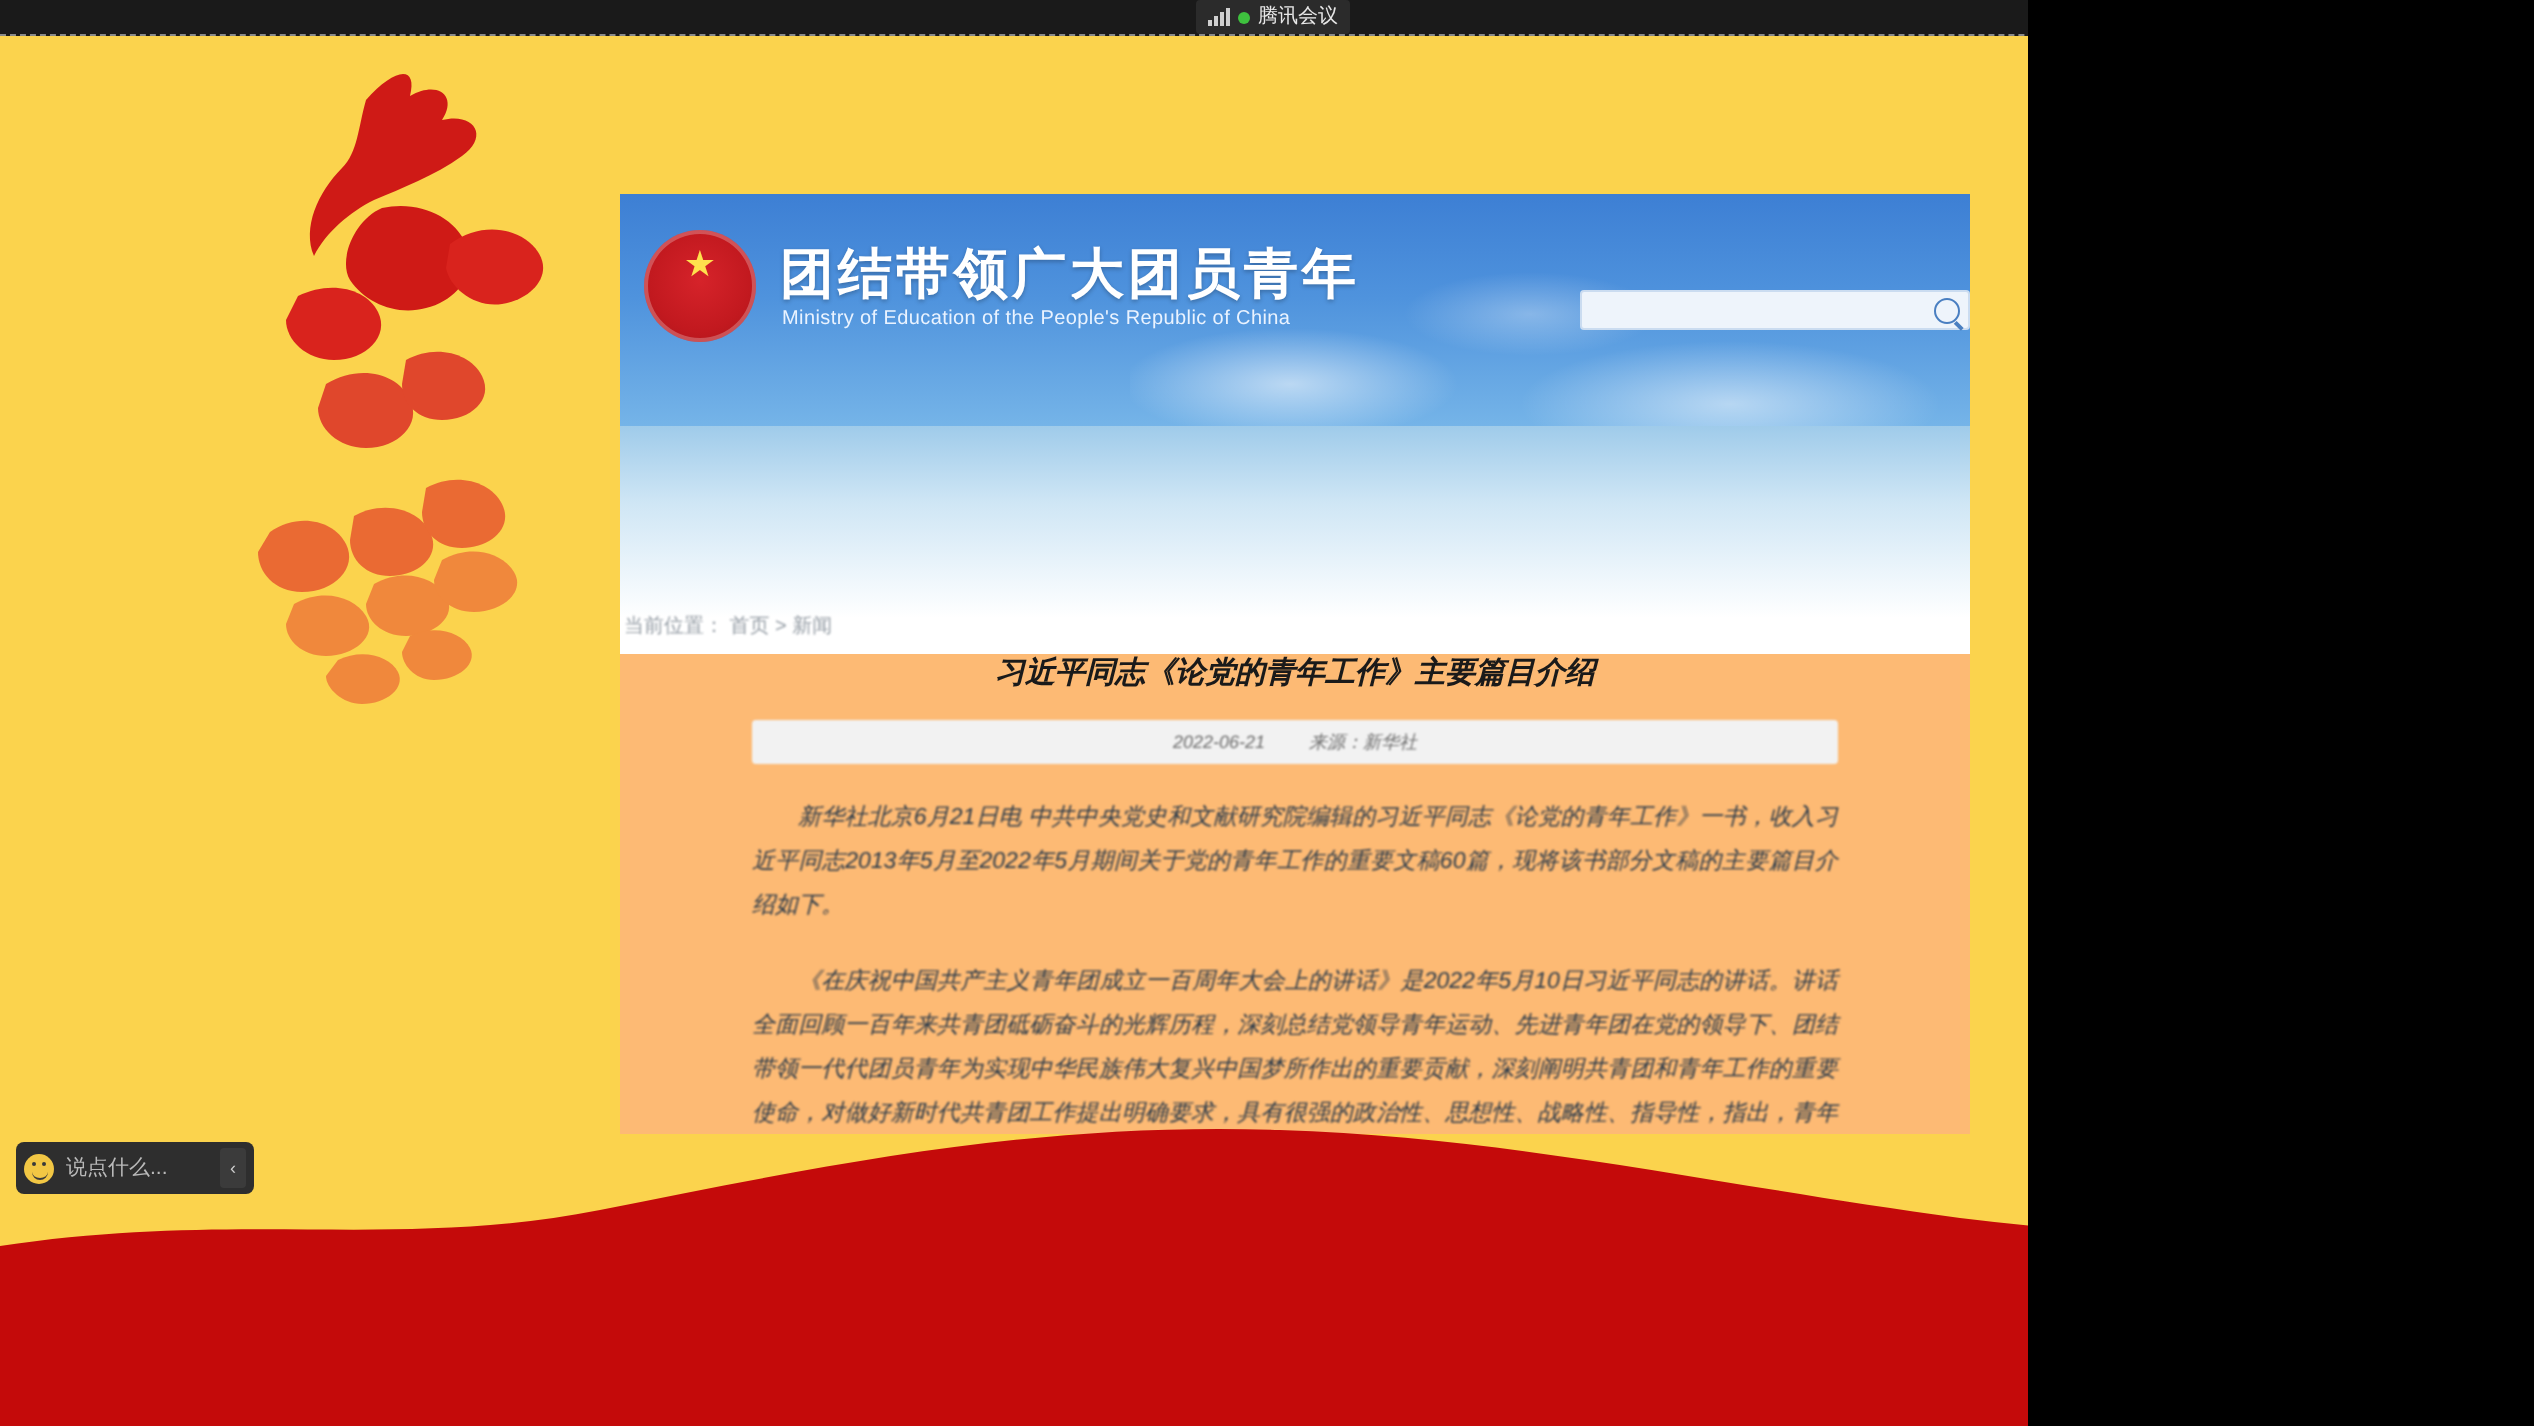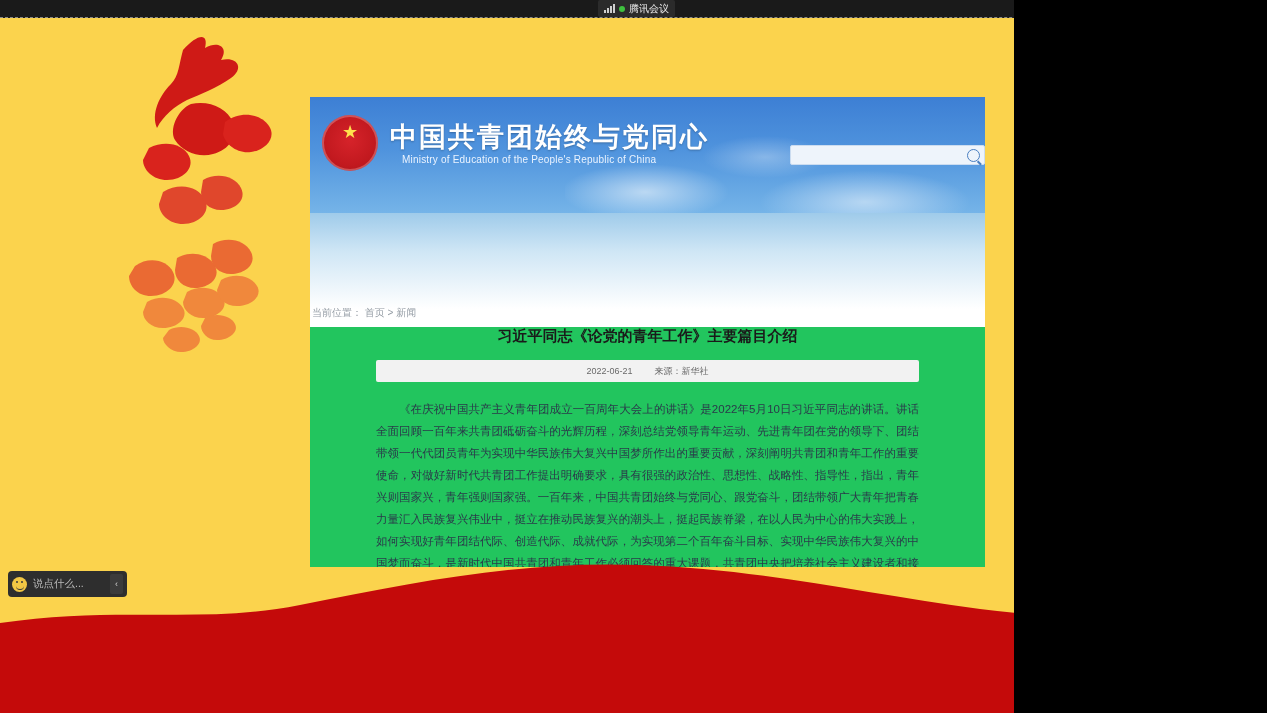--- a/index.html
+++ b/index.html
@@ -142,21 +142,21 @@
     top: 22px;
     color: #ffffff;
     font-size: 27px;
     font-weight: bold;
     letter-spacing: 2px;
     text-shadow: 0 1px 2px rgba(0,0,0,0.25);
     white-space: nowrap;
   }
   .site-subtitle {
     position: absolute;
-    left: 92px;
+    left: 81px;
     top: 57px;
     color: #eaf3ff;
     font-size: 10px;
     letter-spacing: 0.2px;
     white-space: nowrap;
   }
   .site-search {
     position: absolute;
     right: 0px;
     top: 48px;
@@ -198,22 +198,23 @@
     left: 2px;
     top: 93px;
     font-size: 10px;
     color: #6f7a85;
     opacity: 0.75;
     white-space: nowrap;
     filter: blur(0.4px);
   }
   .doc-body {
     position: relative;
-    background: #22c55e;
+    background: #fdba74;
     padding: 0 66px;
+    font-style: italic;
   }
   .doc-title {
     margin: 18px 0 0 0;
     text-align: center;
     font-size: 15px;
     font-weight: bold;
     color: #1a1a1a;
     white-space: nowrap;
   }
   .doc-meta {
@@ -488,37 +489,38 @@
       <path d="M64 300 C76 294 90 298 94 306 C98 314 88 322 76 322 C66 322 58 314 58 308 Z"></path>
       <path d="M100 288 C112 282 126 286 130 294 C134 302 124 310 112 310 C102 310 96 302 96 296 Z"></path>
     </g>
   </svg>
 
   <div class="share">
 
     <div class="site-header">
       <div class="clouds"></div>
       <div class="emblem"></div>
-      <div class="site-title">中国共青团始终与党同心</div>
+      <div class="site-title">团结带领广大团员青年</div>
       <div class="site-subtitle">Ministry of Education of the People's Republic of China</div>
       <div class="site-search" title="">
         <span class="magnifier"></span>
       </div>
     </div>
 
     <div class="navbar">
       <div class="breadcrumb">当前位置： 首页  &gt;  新闻</div>
     </div>
 
     <div class="doc-body">
       <h1 class="doc-title">习近平同志《论党的青年工作》主要篇目介绍</h1>
       <div class="doc-meta">
         <span>2022-06-21</span>
         <span>来源：新华社</span>
       </div>
+      <p class="doc-p">新华社北京6月21日电 中共中央党史和文献研究院编辑的习近平同志《论党的青年工作》一书，收入习近平同志2013年5月至2022年5月期间关于党的青年工作的重要文稿60篇，现将该书部分文稿的主要篇目介绍如下。</p>
       <p class="doc-p">《在庆祝中国共产主义青年团成立一百周年大会上的讲话》是2022年5月10日习近平同志的讲话。讲话全面回顾一百年来共青团砥砺奋斗的光辉历程，深刻总结党领导青年运动、先进青年团在党的领导下、团结带领一代代团员青年为实现中华民族伟大复兴中国梦所作出的重要贡献，深刻阐明共青团和青年工作的重要使命，对做好新时代共青团工作提出明确要求，具有很强的政治性、思想性、战略性、指导性，指出，青年兴则国家兴，青年强则国家强。一百年来，中国共青团始终与党同心、跟党奋斗，团结带领广大青年把青春力量汇入民族复兴伟业中，挺立在推动民族复兴的潮头上，挺起民族脊梁，在以人民为中心的伟大实践上，如何实现好青年团结代际、创造代际、成就代际，为实现第二个百年奋斗目标、实现中华民族伟大复兴的中国梦而奋斗，是新时代中国共青团和青年工作必须回答的重大课题，共青团中央把培养社会主义建设者和接班人的核心任务，团结带领广大团员青年</p>
     </div>
   </div>
 
   <svg class="bg-wave" viewBox="0 0 1267 160" preserveAspectRatio="none" xmlns="http://www.w3.org/2000/svg">
     <path d="M0,70 C120,52 200,72 300,52 C420,28 520,8 640,12 C760,16 860,40 980,56 C1090,70 1180,62 1267,46 L1267,160 L0,160 Z" fill="#c40a0a"></path>
     <circle cx="167" cy="627" r="20" fill="#c40a0a"></circle>
     <circle cx="740" cy="604" r="13" fill="#c40a0a"></circle>
     <circle cx="1028" cy="625" r="14" fill="#c40a0a"></circle>
   </svg>

